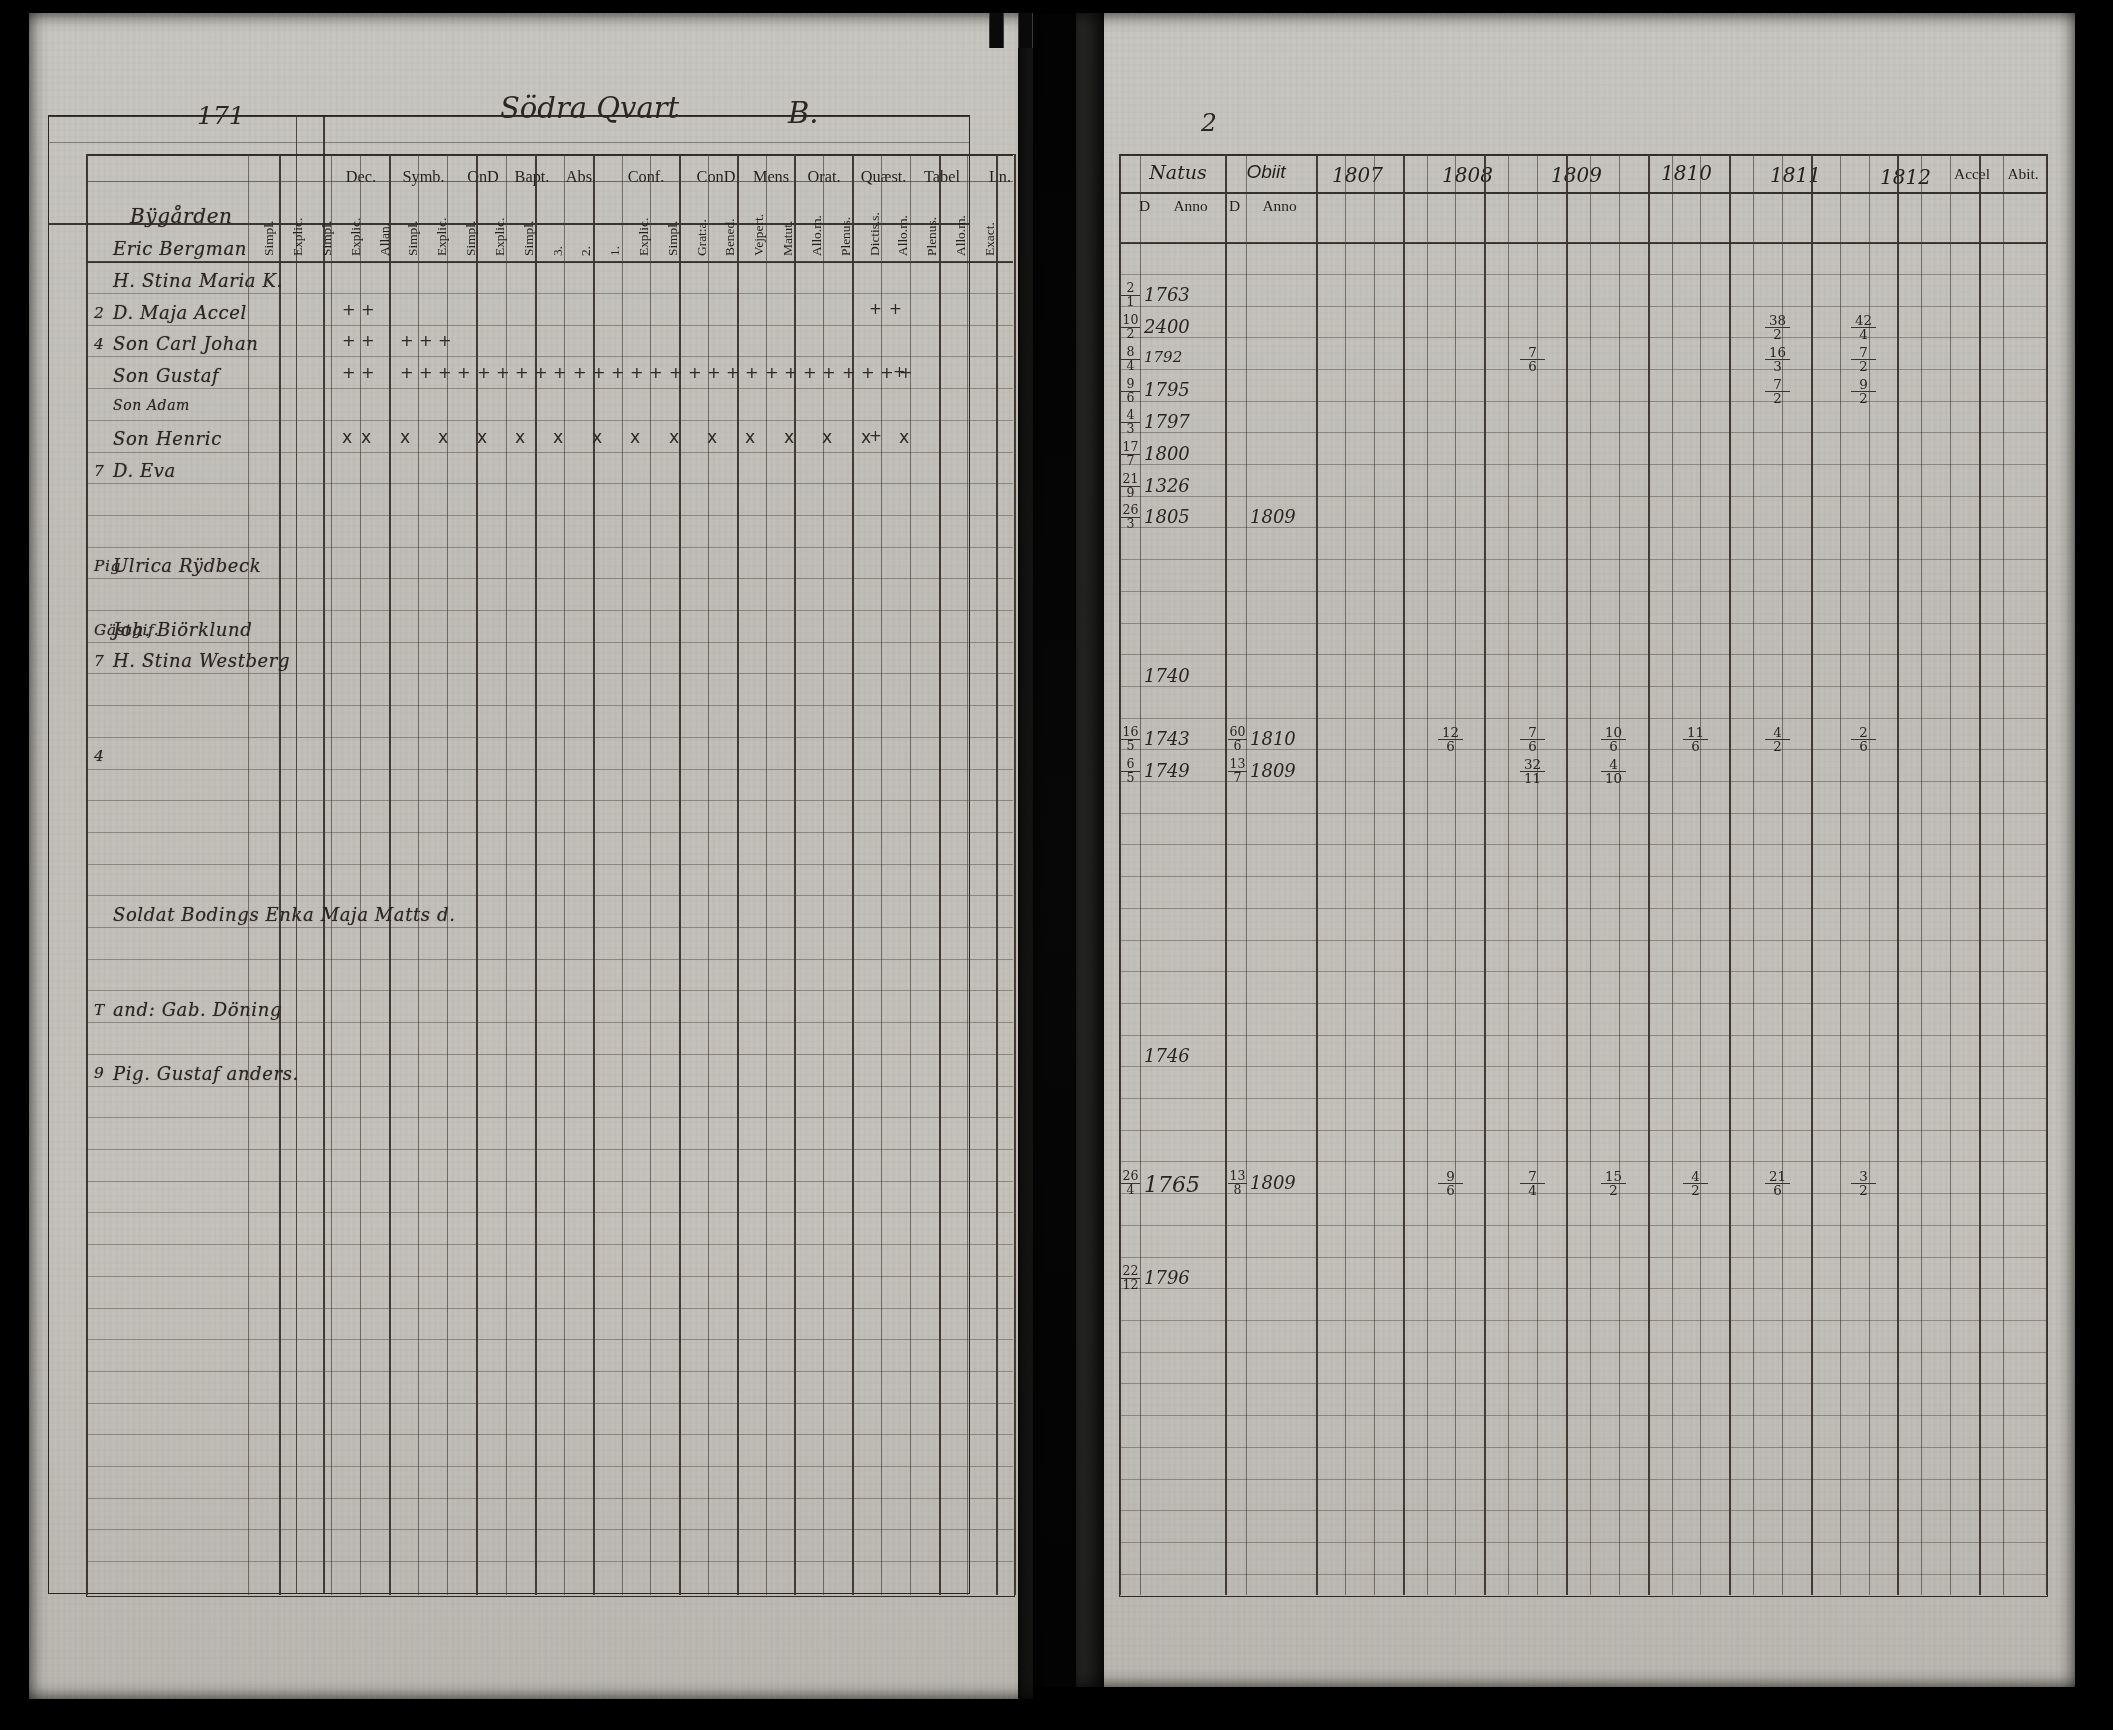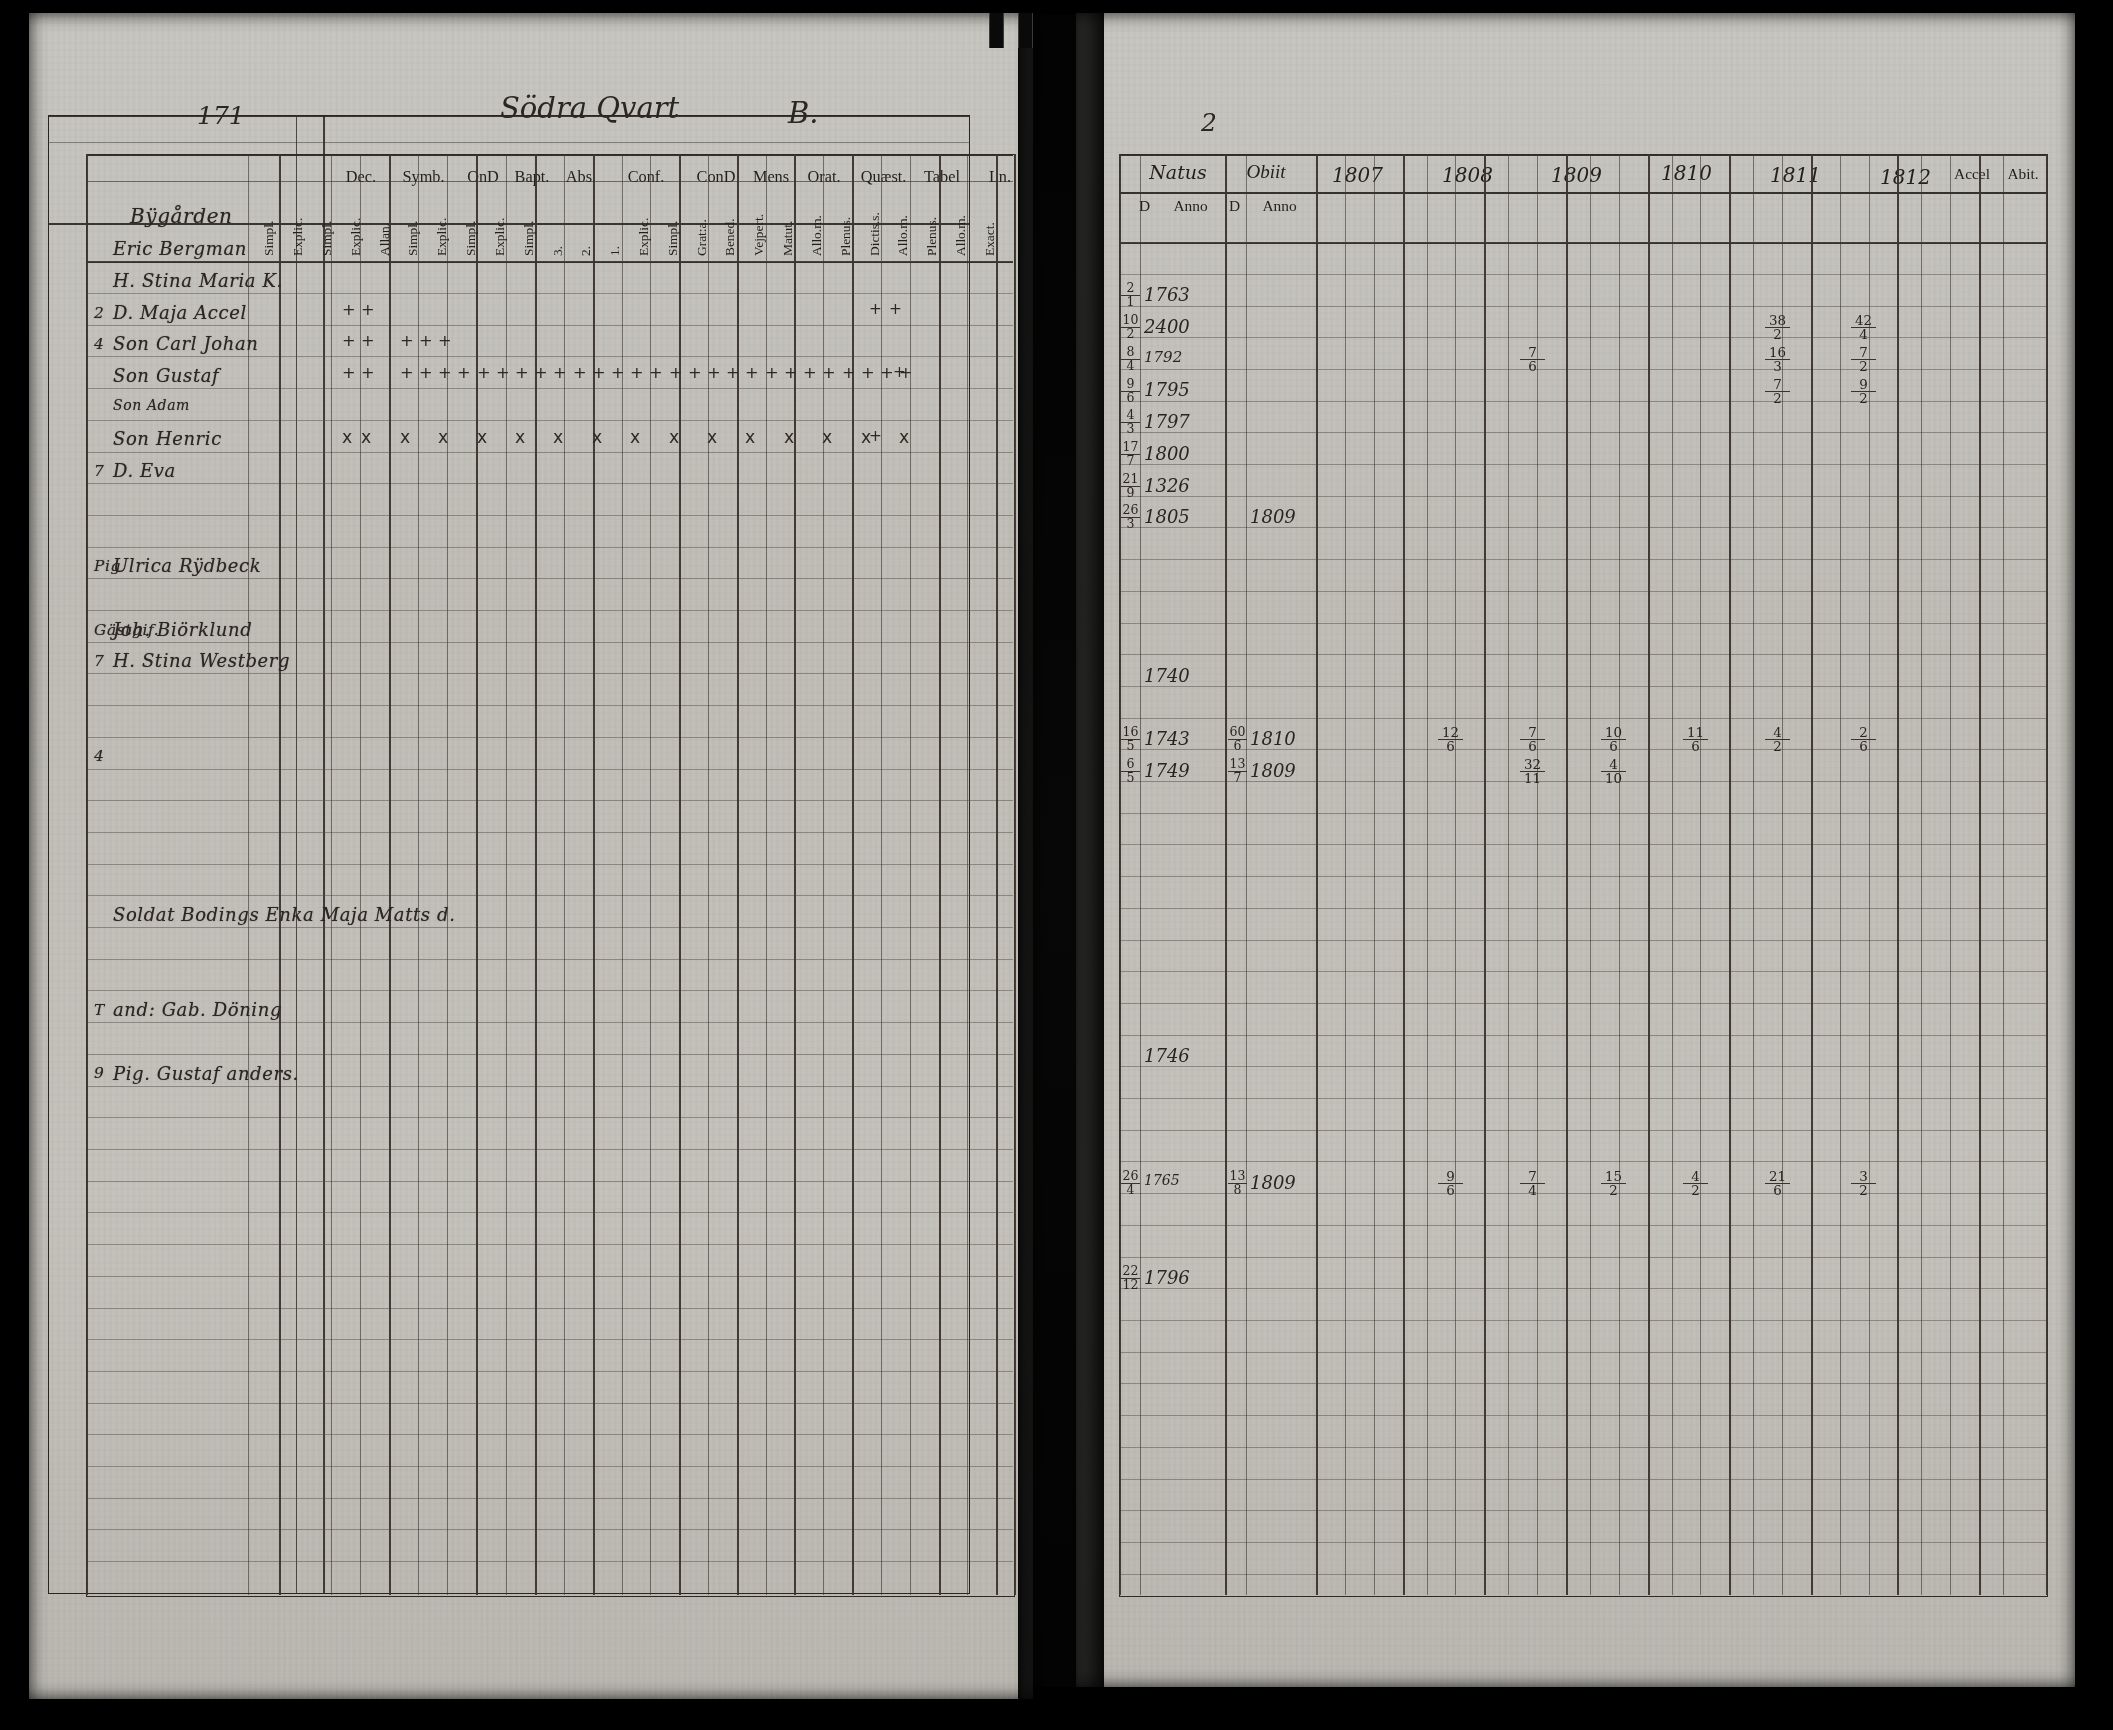--- a/index.html
+++ b/index.html
@@ -154,21 +154,21 @@
   <div class="colhead" style="left:686px;top:167px;width:60px">ConD</div>
   <div class="colhead" style="left:745px;top:167px;width:52px">Mens</div>
   <div class="colhead" style="left:797px;top:167px;width:54px">Orat.</div>
   <div class="colhead" style="left:849px;top:167px;width:69px">Quæst.</div>
   <div class="colhead" style="left:916px;top:167px;width:52px">Tabel</div>
   <div class="colhead" style="left:967px;top:167px;width:66px">Ln.</div>
 
   <div class="pgnum" style="left:1201px;top:108px">2</div>
 
   <div class="colhead" style="left:1132px;top:161px;width:92px;font-size:19px;font-family:'DejaVu Serif',serif;font-style:italic">Natus</div>
-  <div class="colhead" style="left:1222px;top:161px;width:88px;font-size:19px;font-family:Liberation Serif, serif;font-style:italic">Obiit</div>
+  <div class="colhead" style="left:1222px;top:161px;width:88px;font-size:19px;font-family:Liberation Sans, sans-serif;font-style:italic">Obiit</div>
   <div class="colhead" style="left:1316px;top:163px;width:83px;font-size:20px;font-family:'DejaVu Serif',serif;font-style:italic">1807</div>
   <div class="colhead" style="left:1426px;top:163px;width:83px;font-size:20px;font-family:'DejaVu Serif',serif;font-style:italic">1808</div>
   <div class="colhead" style="left:1535px;top:163px;width:83px;font-size:20px;font-family:'DejaVu Serif',serif;font-style:italic">1809</div>
   <div class="colhead" style="left:1645px;top:161px;width:83px;font-size:20px;font-family:'DejaVu Serif',serif;font-style:italic">1810</div>
   <div class="colhead" style="left:1754px;top:163px;width:83px;font-size:20px;font-family:'DejaVu Serif',serif;font-style:italic">1811</div>
   <div class="colhead" style="left:1864px;top:165px;width:83px;font-size:20px;font-family:'DejaVu Serif',serif;font-style:italic">1812</div>
   <div class="colhead" style="left:1946px;top:165px;width:52px;font-size:15.4px">Accel</div>
   <div class="colhead" style="left:1998px;top:165px;width:50px;font-size:15.4px">Abit.</div>
 
   <div class="colhead" style="left:1132px;top:197px;width:25px;font-size:15.4px">D</div>
@@ -493,21 +493,21 @@
     <div class="frac" style="left:1228px;top:758px;width:19px">
       <b>13</b>
       <i>7</i>
     </div>
     <div class="ycell" style="left:1250px;top:760px;font-size:18px">1809</div>
     <div class="ycell" style="left:1144px;top:1045px;font-size:18px">1746</div>
     <div class="frac" style="left:1121px;top:1170px;width:19px">
       <b>26</b>
       <i>4</i>
     </div>
-    <div class="ycell" style="left:1144px;top:1172px;font-size:14px">1765</div>
+    <div class="ycell" style="left:1144px;top:1172px;font-size:22px">1765</div>
     <div class="frac" style="left:1228px;top:1170px;width:19px">
       <b>13</b>
       <i>8</i>
     </div>
     <div class="ycell" style="left:1250px;top:1172px;font-size:18px">1809</div>
     <div class="frac" style="left:1121px;top:1265px;width:19px">
       <b>22</b>
       <i>12</i>
     </div>
     <div class="ycell" style="left:1144px;top:1267px;font-size:18px">1796</div>

